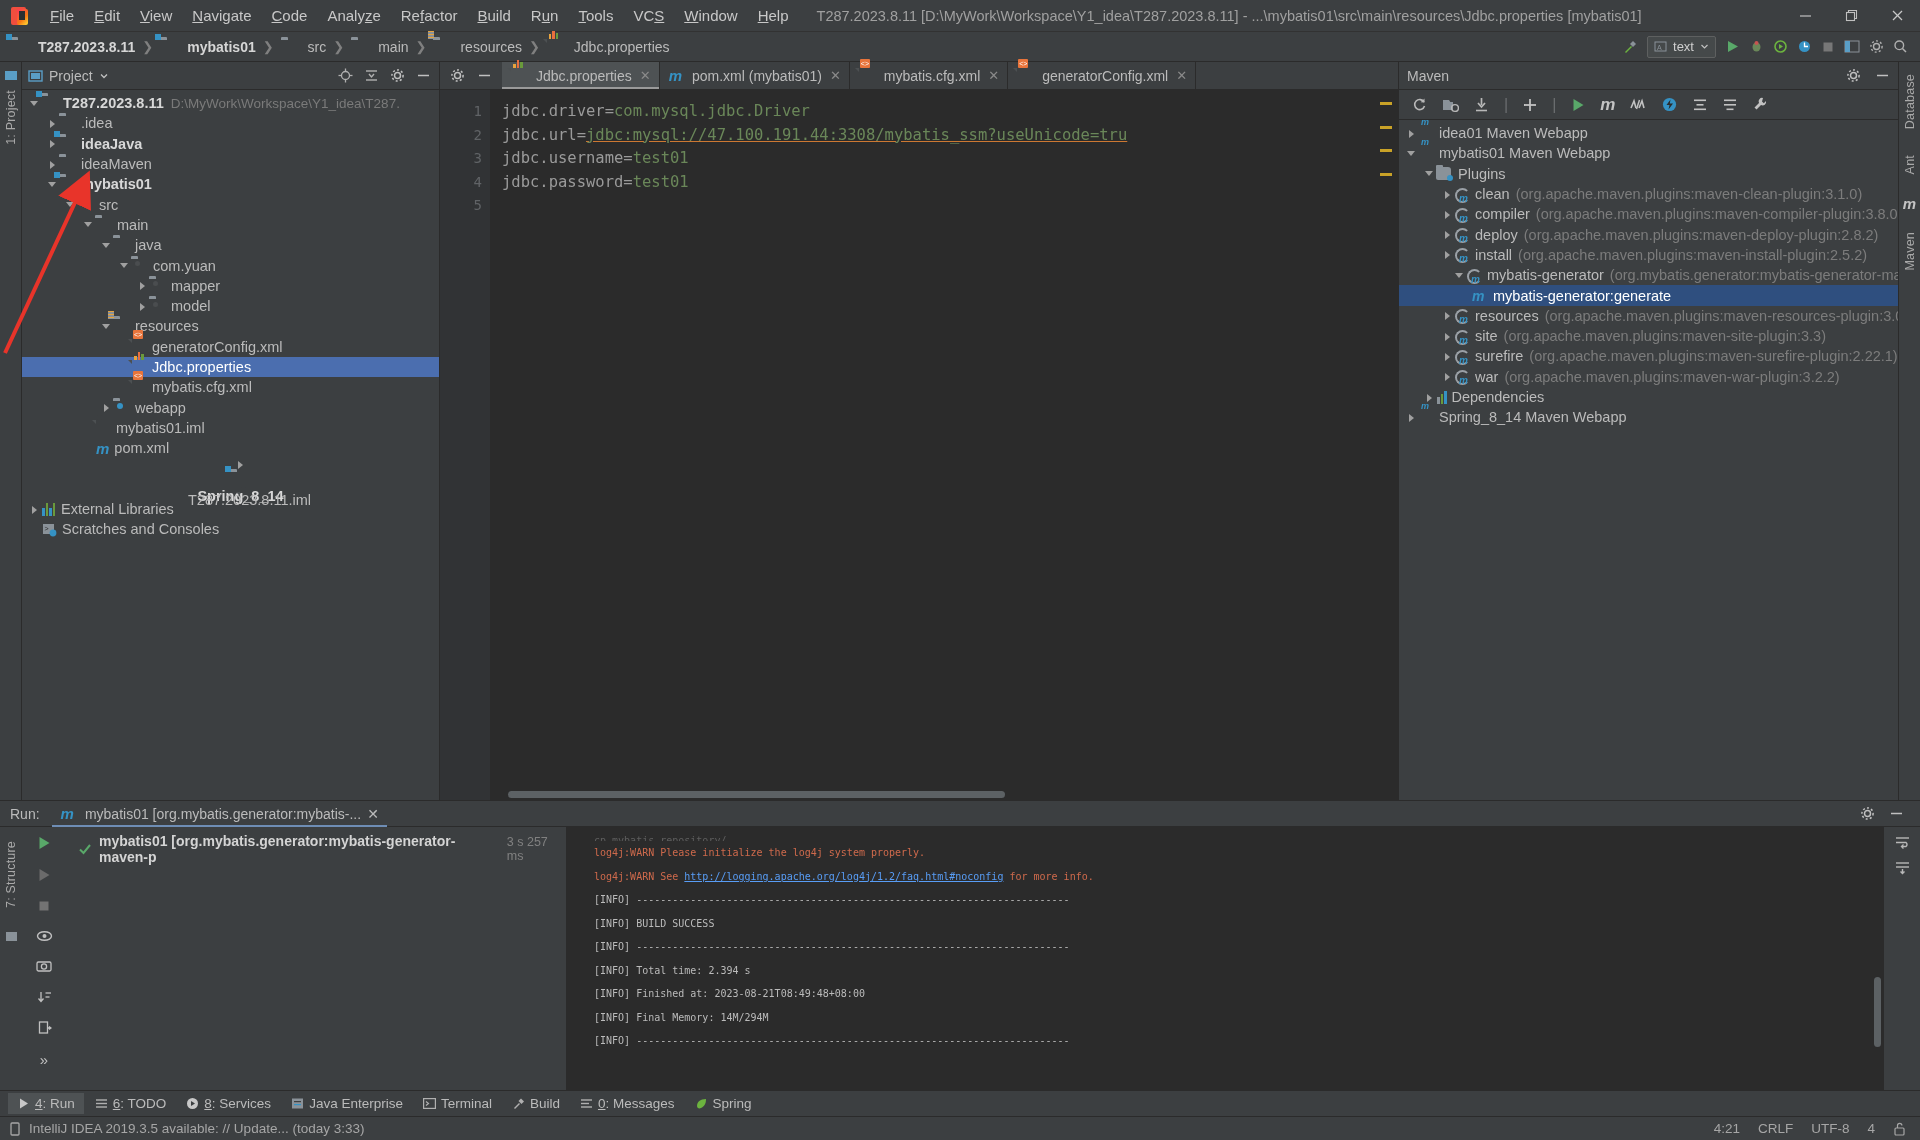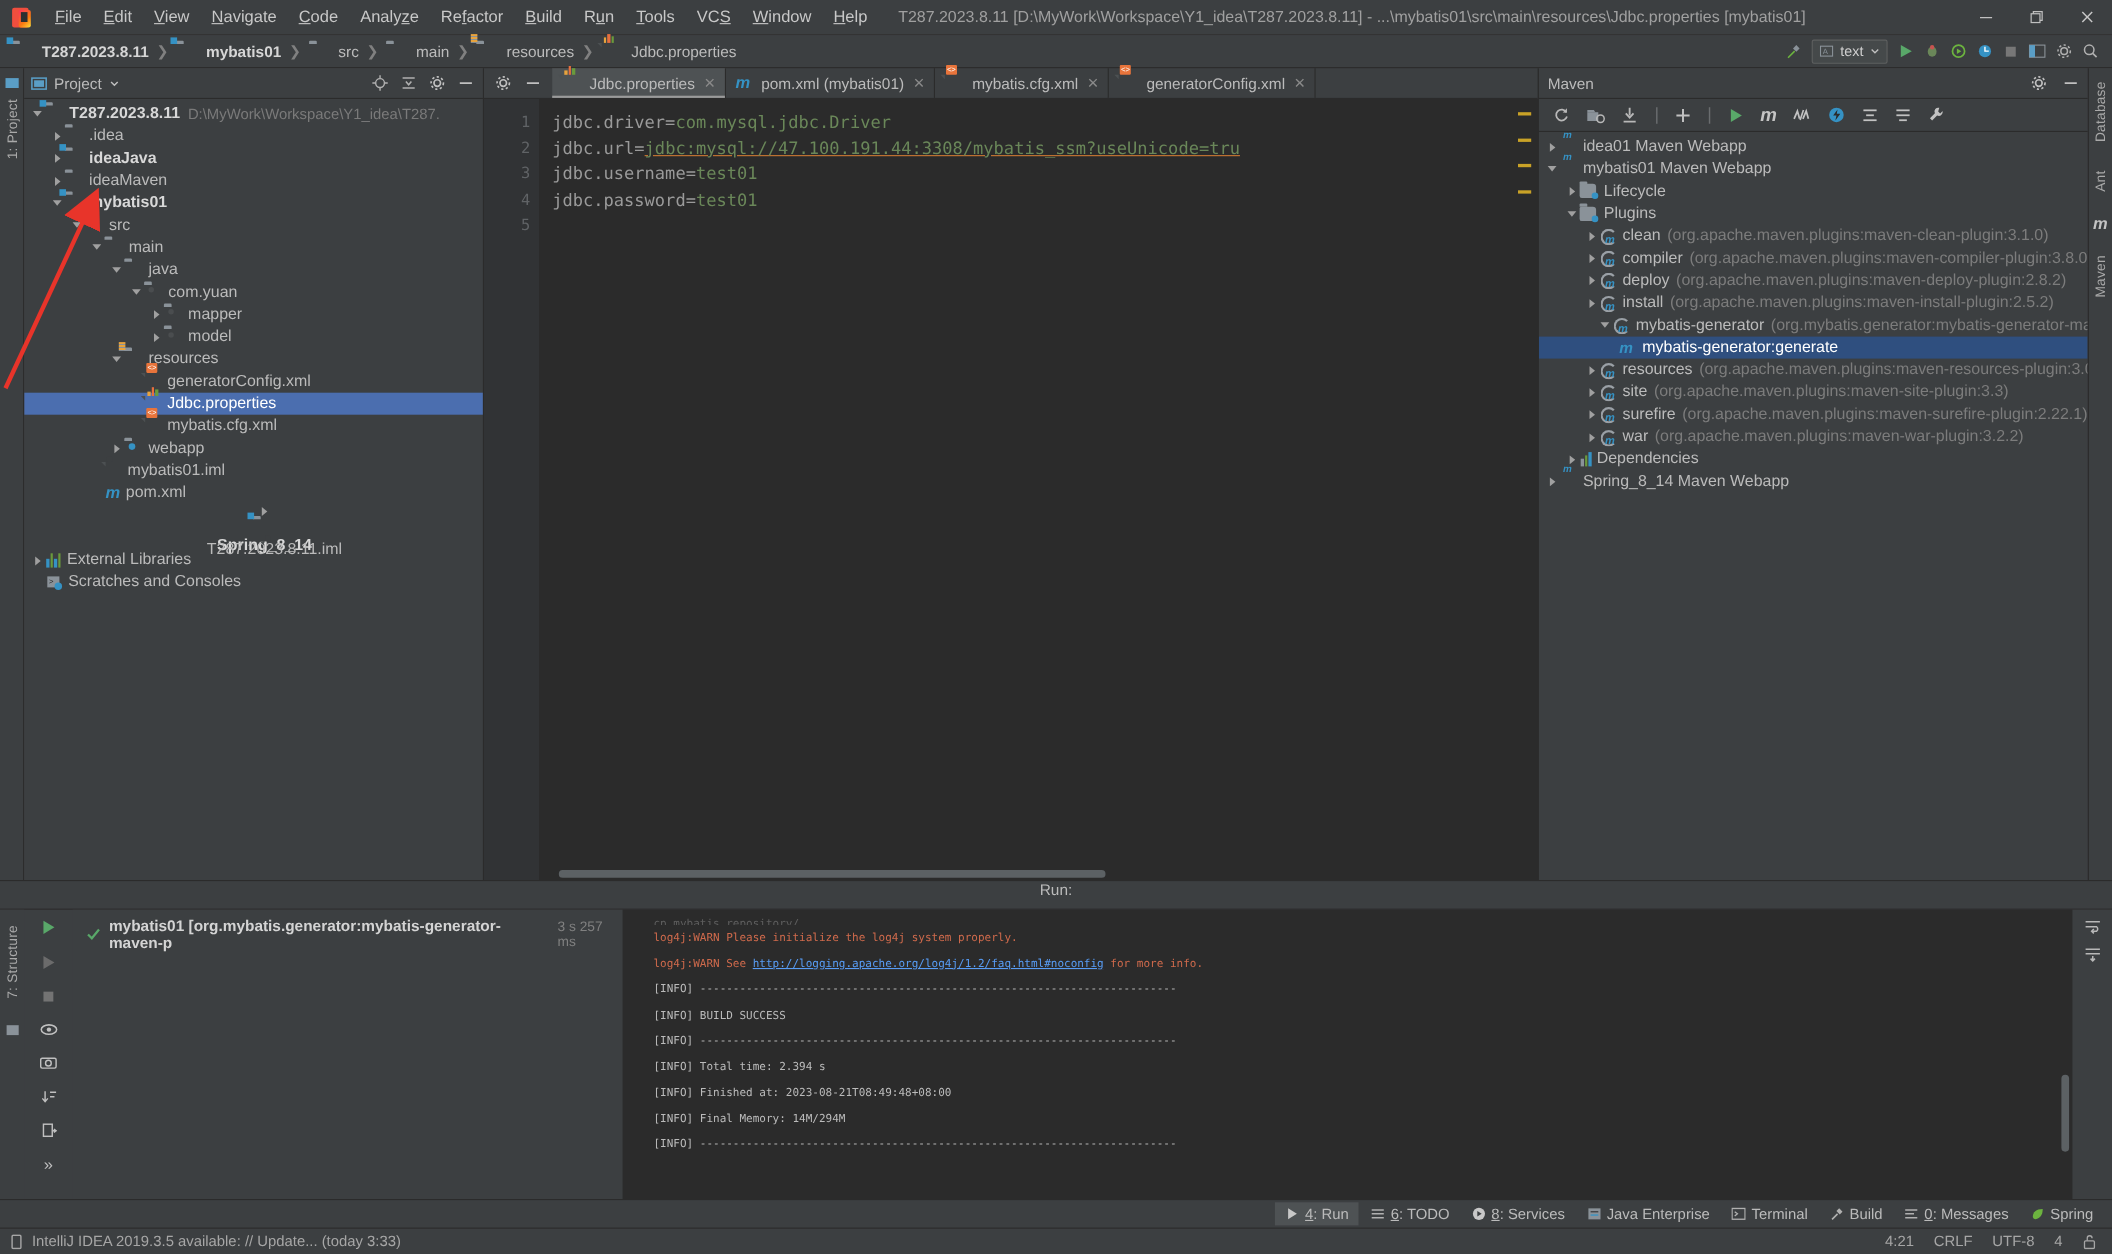--- a/index.html
+++ b/index.html
@@ -137,21 +137,21 @@
      font-size:14px; flex:0 0 16px; }
   .folderGear { width:17px; height:15px; margin-right:5px; position:relative; flex:0 0 17px; }
 
   
   .redArrow { position:absolute; pointer-events:none; }
 
   
   .bottom { height:290px; background:#3c3f41; display:flex; flex-direction:column;
      border-top:1px solid #2b2b2b; flex:0 0 290px; }
   .runHead { height:26px; display:flex; align-items:center; padding:0 10px; gap:12px;
-     border-bottom:1px solid #2b2b2b; font-size:14px;flex-direction:column;}
+     border-bottom:1px solid #2b2b2b; font-size:14px;}
   .runTab { display:flex; align-items:center; gap:6px; padding:0 8px; height:26px;
      position:relative; font-size:14px; }
   .runTab::after { content:""; position:absolute; left:0; right:0; bottom:0; height:2px; background:#6e8db5; }
   .runBody { flex:1; display:flex; min-height:0; }
   .runSide { width:22px; background:#3c3f41; display:flex; flex-direction:column; align-items:center;
       gap:16px; padding-top:8px; }
   .runBtns { width:44px; display:flex; flex-direction:column; align-items:center; gap:16px; padding-top:8px; }
   .treePane { width:500px; background:#3c3f41; padding-top:6px; }
   .testRow { display:flex; align-items:center; gap:7px; font-size:14px; padding-left:12px; }
   .testRow .nm { font-weight:bold; color:#d4d4d4; }
@@ -160,21 +160,21 @@
      font-size:10px; line-height:23.5px; padding:2px 0 0 28px; overflow:hidden; position:relative;
      white-space:pre; color:#bbbbbb;}
   .warn { color:#cf6a4c; }
   .lnk { color:#589df6; text-decoration:underline; }
   .info { color:#bbbbbb; }
   .consoleScroll { position:absolute; right:3px; top:150px; width:7px; height:70px;
      background:#5c6164; border-radius:4px; }
 
   
   .toolwinBar { height:26px; background:#3c3f41; display:flex; align-items:center; gap:2px;
-     padding:0 8px; border-top:1px solid #2b2b2b; flex:0 0 26px; font-size:13.5px;justify-content:flex-end;}
+     padding:0 8px; border-top:1px solid #2b2b2b; flex:0 0 26px; font-size:13.5px;}
   .twItem { display:flex; align-items:center; gap:5px; padding:3px 9px; color:#bbbbbb; }
   .twItem.active { background:#4e5254; }
   .twItem u { text-decoration:underline; }
   .statusbar { height:24px; background:#3c3f41; display:flex; align-items:center; padding:0 8px;
      border-top:1px solid #2b2b2b; font-size:13.5px; color:#a6a6a6; flex:0 0 24px; }
   .statusRight { margin-left:auto; display:flex; align-items:center; gap:18px; padding-right:6px; }
   svg { display:block; }
 </style>
 </head>
 <body>
@@ -663,30 +663,20 @@
             <span class="arrow r"></span>
             <span class="mvIcon"><span class="mvDoc"><span class="mm">m</span></span></span>
             <span class="lbl">idea01 Maven Webapp</span>
           </div>
           <div class="mrow" style="padding-left: 6px;">
             <span class="arrow d"></span>
             <span class="mvIcon"><span class="mvDoc"><span class="mm">m</span></span></span>
             <span class="lbl">mybatis01 Maven Webapp</span>
           </div>
           <div class="mrow" style="padding-left: 24px;">
-            <span class="arrow r"></span>
-            <span class="folderGear">
-              <span class="f-plain" style="width:15px;display:block"></span>
-              <svg style="position:absolute;right:-1px;bottom:-1px" width="8" height="8" viewBox="0 0 8 8">
-                <circle cx="4" cy="4" r="3" fill="#3592c4"></circle>
-              </svg>
-            </span>
-            <span class="lbl">Lifecycle</span>
-          </div>
-          <div class="mrow" style="padding-left: 24px;">
             <span class="arrow d"></span>
             <span class="folderGear">
               <span class="f-plain" style="width:15px;display:block"></span>
               <svg style="position:absolute;right:-1px;bottom:-1px" width="8" height="8" viewBox="0 0 8 8">
                 <circle cx="4" cy="4" r="3" fill="#3592c4"></circle>
               </svg>
             </span>
             <span class="lbl">Plugins</span>
           </div>
           <div class="mrow" style="padding-left: 42px;">

